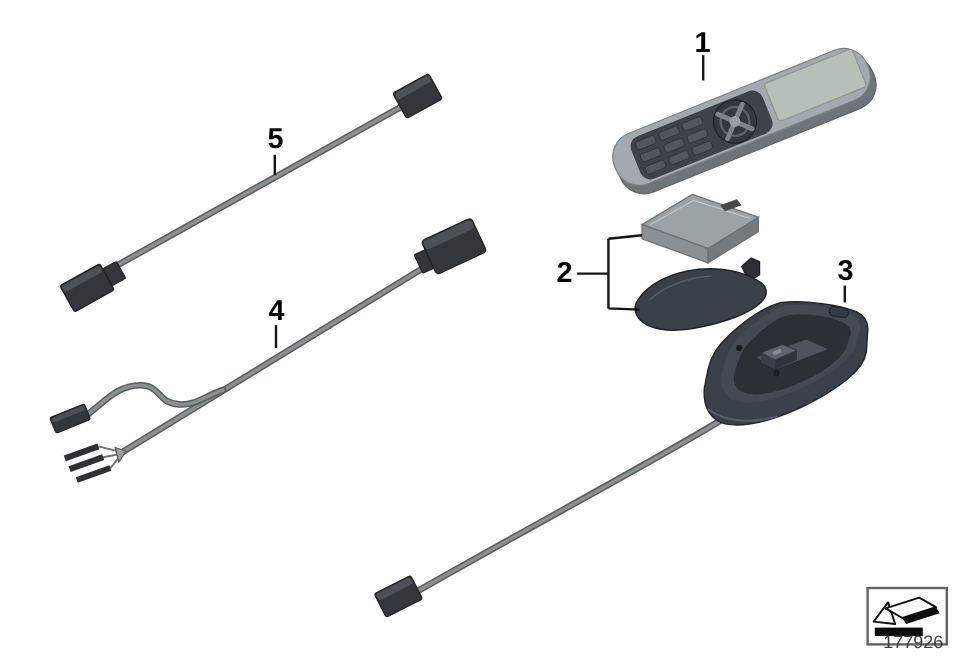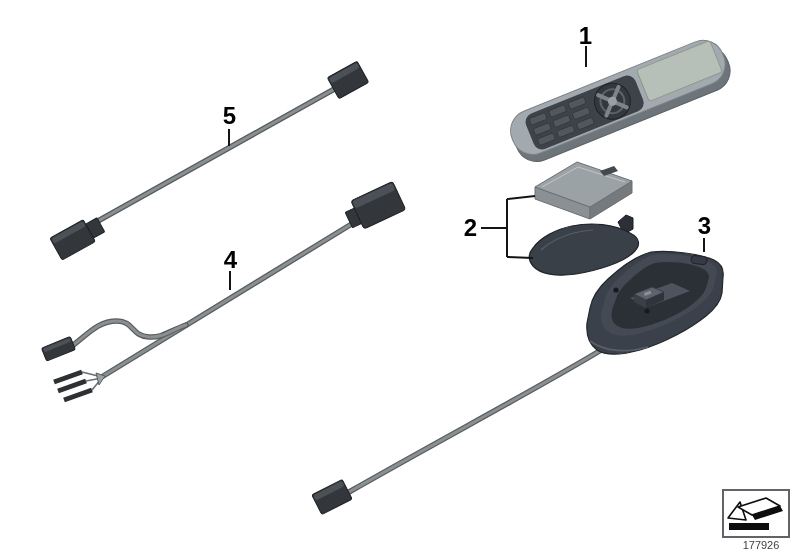--- a/index.html
+++ b/index.html
@@ -13,22 +13,22 @@
     position:absolute;transform:translate(-50%,-50%);
     font-size:24px;font-weight:bold;line-height:1;
     color:var(--callout-text,#000);z-index:5;letter-spacing:-1px;
   }
   .stamp{
     position:absolute;left:722px;top:489px;width:68px;height:49px;
     box-sizing:border-box;border:2px solid var(--stamp-border,#606468);
     background:#fff;z-index:5;
   }
   .part-number{
-    position:absolute;left:726px;top:539px;width:70px;text-align:center;
-    font-size:11px;color:var(--part-number-text,#3f3f3f);z-index:5;
+    position:absolute;left:726px;top:527px;width:70px;text-align:center;
+    font-size:15px;color:var(--part-number-text,#3f3f3f);z-index:5;
   }
   
   .cable-casing{stroke:var(--cable-outline,#595d5f);stroke-width:5.5;fill:none;stroke-linecap:round;}
   .cable-core{stroke:var(--cable-core,#8a9092);stroke-width:3;fill:none;stroke-linecap:round;}
   .conn{fill:var(--connector-dark,#33373b);stroke:#1d2124;stroke-width:1;}
   .conn-hl{fill:#4b5156;stroke:none;}
   .pin{stroke:#2d3134;stroke-width:5;fill:none;stroke-linecap:butt;}
   .pin-link{stroke:#6a6f72;stroke-width:1.6;fill:none;}
   .phone-under{fill:var(--phone-body-dark,#6e757a);stroke:#5a6166;stroke-width:1;}
   .phone-body{fill:var(--phone-body,#a3aaaf);stroke:#7b8287;stroke-width:1;}

